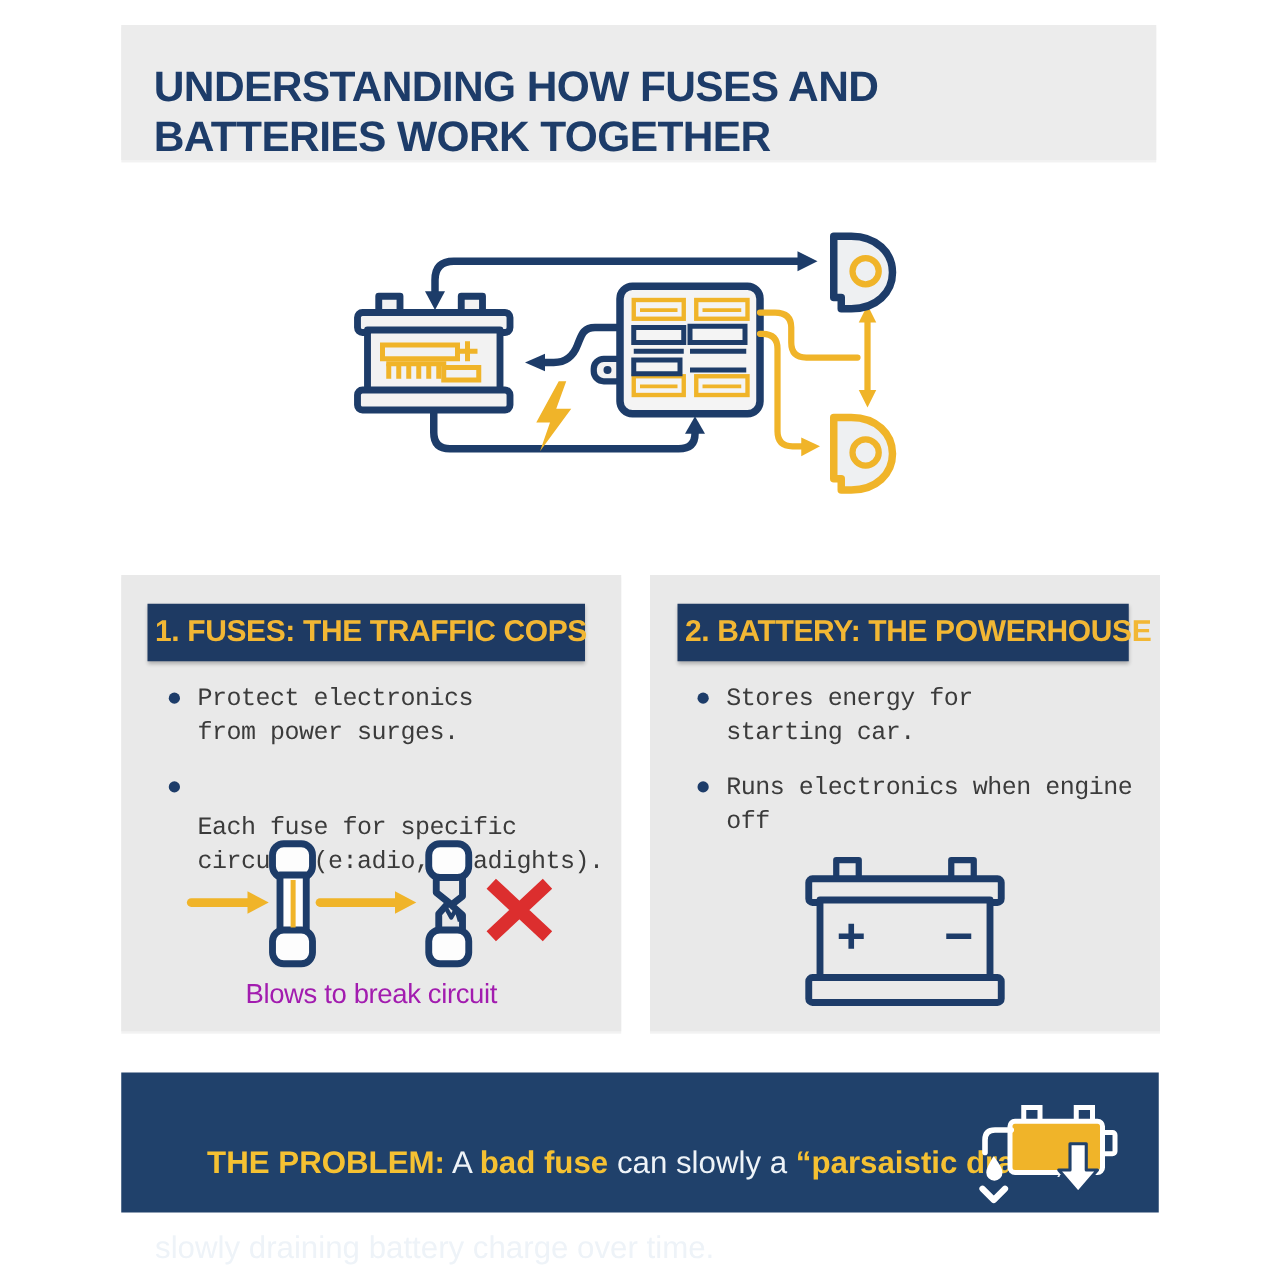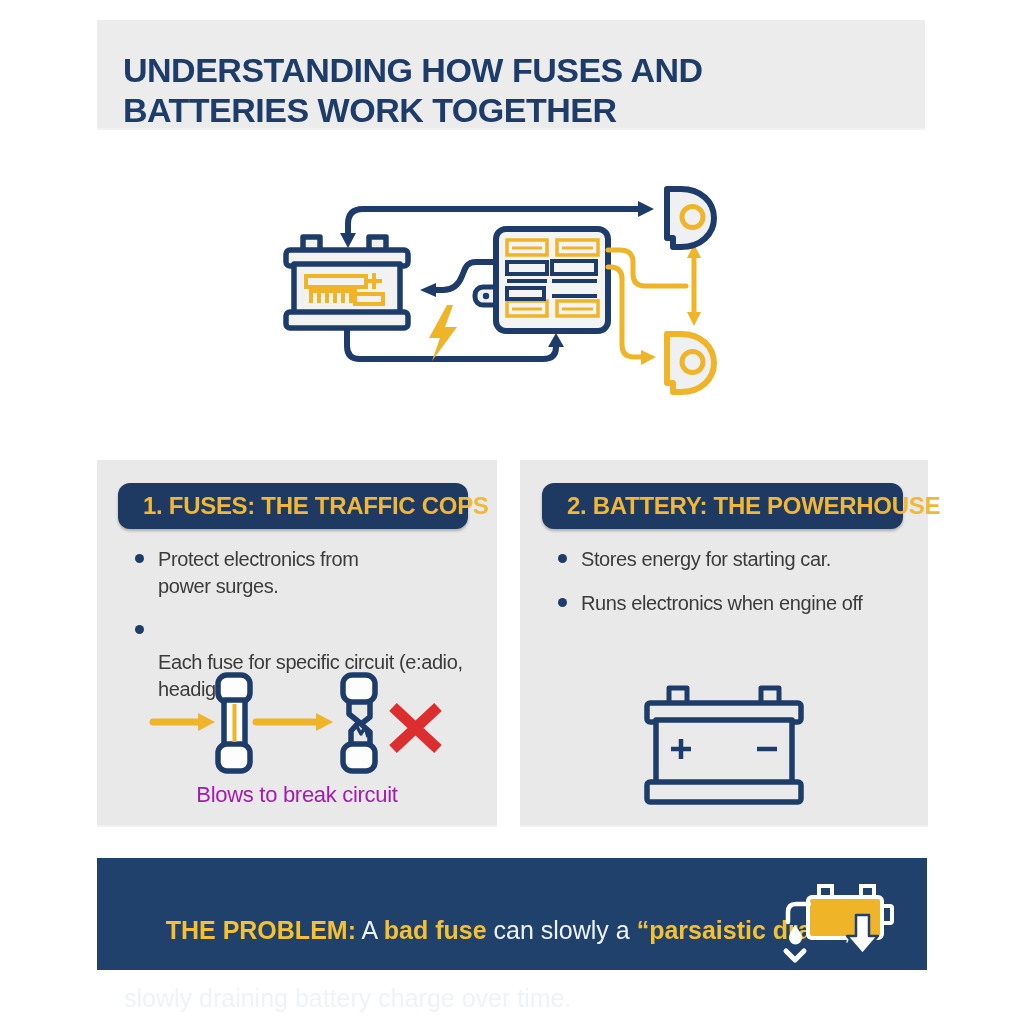--- a/index.html
+++ b/index.html
@@ -22,28 +22,27 @@
   
   .panel{
     position:absolute;top:460px;height:365px;background:#e9e9e9;
     box-sizing:border-box;box-shadow:0 2px 0 rgba(0,0,0,0.05);
   }
   .panel-left{left:97px;width:400px;}
   .panel-right{left:520px;width:408px;}
   .panel-title{
     position:absolute;top:23px;height:46px;background:#1e3a63;color:#f2b734;
     font-weight:700;font-size:24px;line-height:46px;box-sizing:border-box;
-    padding-left:25px;letter-spacing:-0.3px;white-space:nowrap;
+    padding-left:6px;letter-spacing:-0.3px;white-space:nowrap;
     box-shadow:0 2px 3px rgba(0,0,0,0.25);
-    border-radius:12px;
   }
   .panel-left .panel-title{left:21px;width:350px;}
   .panel-right .panel-title{left:22px;width:361px;}
   .bullets{
-    position:absolute;left:38px;top:86px;right:14px;margin:0;padding:0;list-style:none;
+    position:absolute;left:38px;top:86px;right:14px;margin:0;padding:0;list-style:none;font-family:Liberation Mono, monospace;
   }
   .bullets li{display:flex;margin-bottom:17px;}
   .dot{
     width:9px;height:9px;border-radius:50%;background:#1d3c69;
     margin:8px 14px 0 0;flex:0 0 auto;
   }
   .bullet-text{
     color:#3b3b3b;font-size:20px;line-height:27px;letter-spacing:-0.4px;
   }
   .bw-narrow{max-width:250px;}

